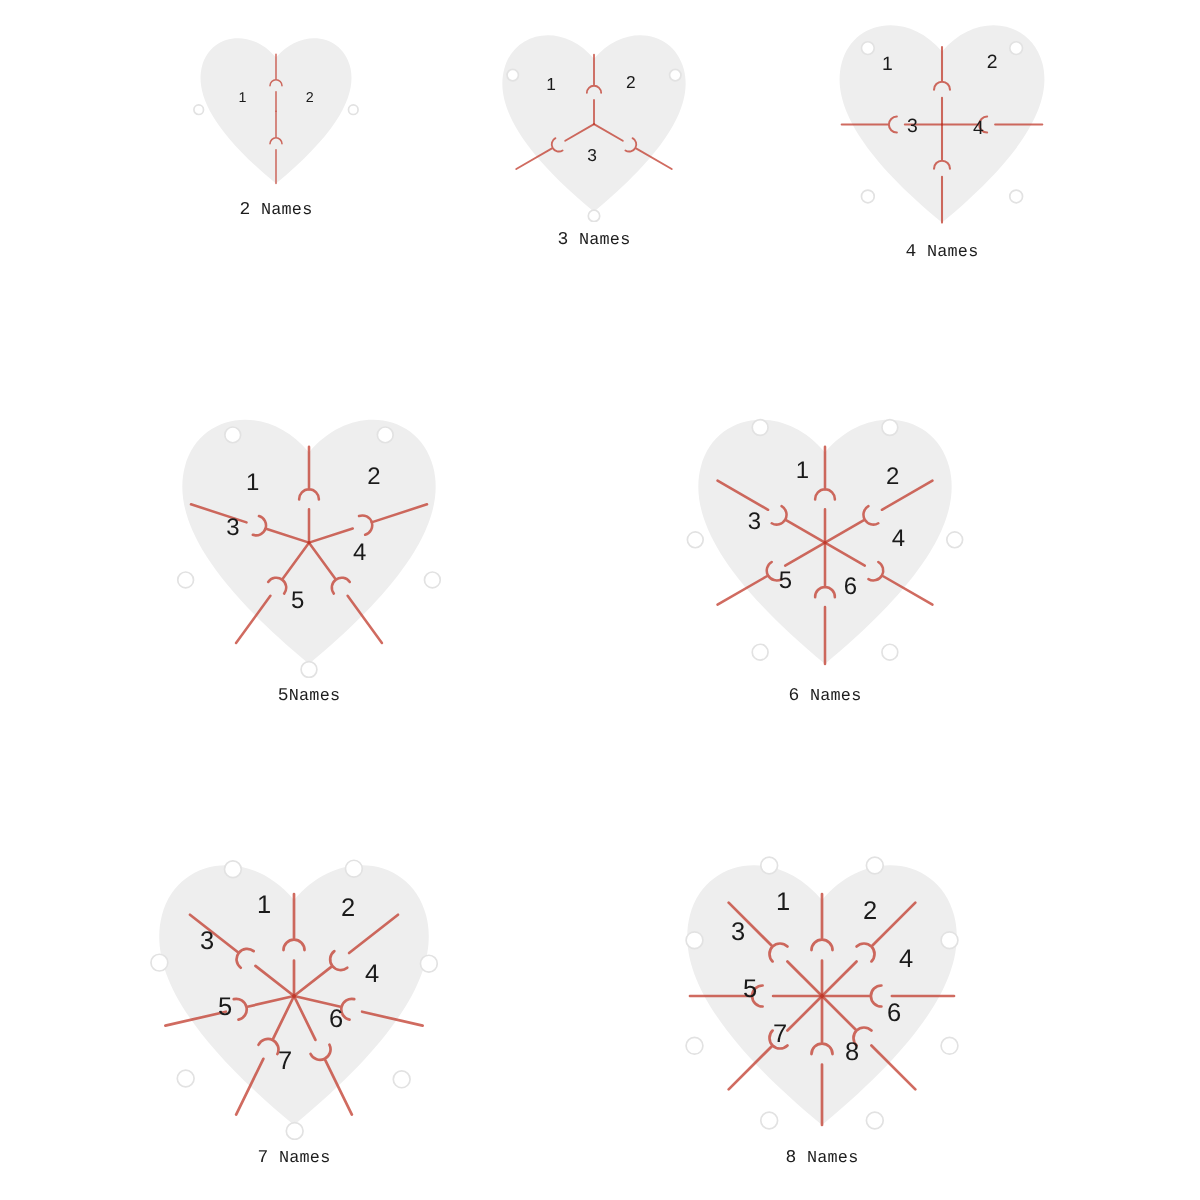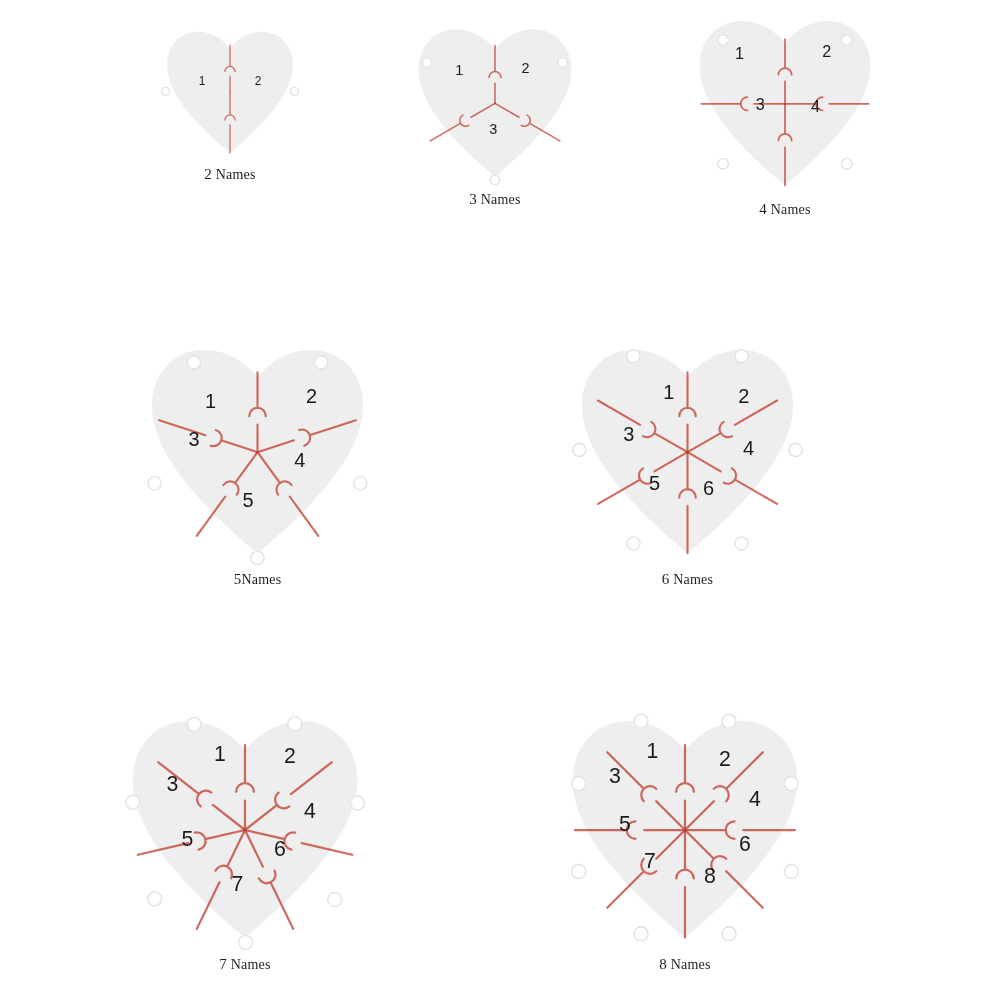--- a/index.html
+++ b/index.html
@@ -30,21 +30,21 @@
     display: block;
     line-height: 0;
   }
   .caption {
     margin-top: 6px;
     font-size: 14px;
     color: #1d1d1d;
     letter-spacing: 0.2px;
     white-space: nowrap;
     text-align: left;
-    font-family: Liberation Serif, serif;
+    font-family: Liberation Mono, monospace;
   }
   .caption .cap-count {
     font-size: 15px;
   }
   .piece-num {
     font-family: "Liberation Sans", sans-serif;
     fill: #1a1a1a;
   }
   .heart-body {
     fill: #eeeeee;

